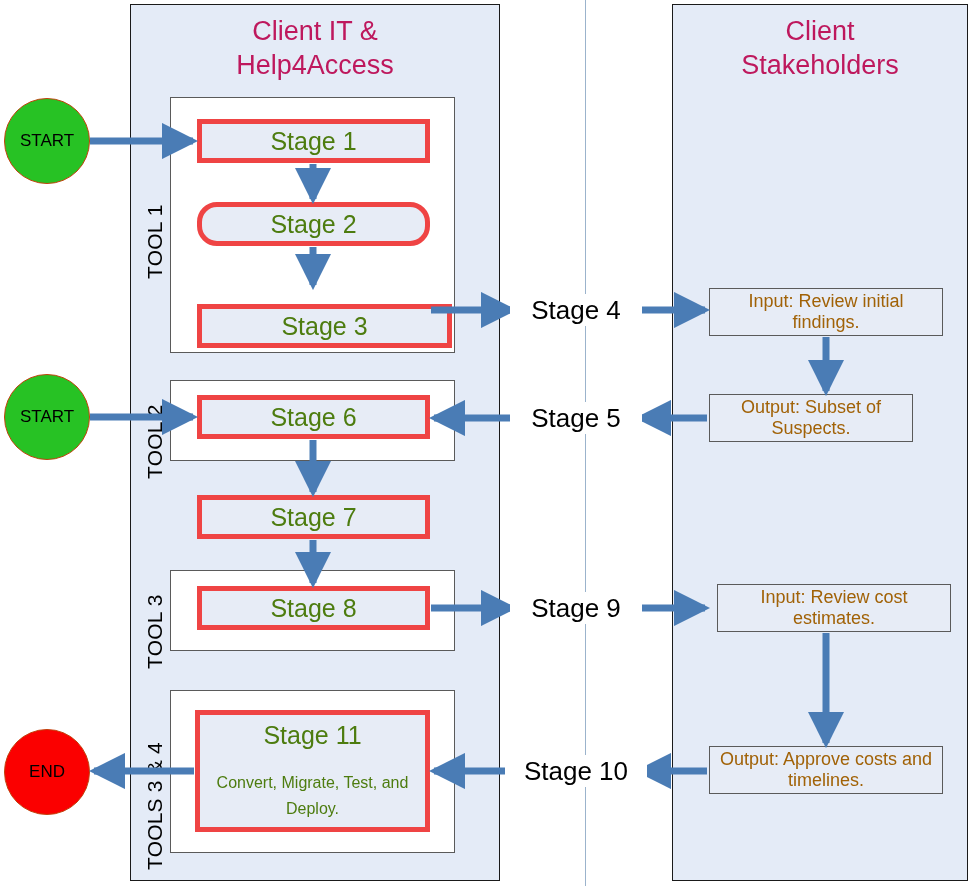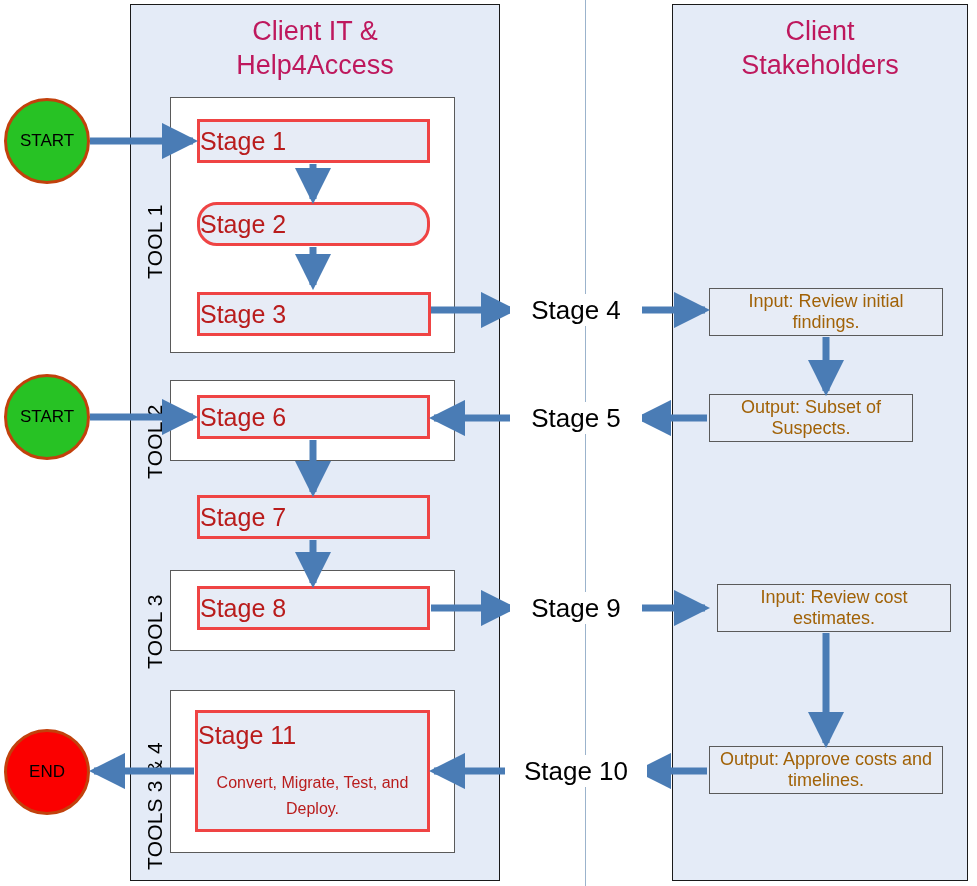--- a/index.html
+++ b/index.html
@@ -44,47 +44,48 @@
     color:#000;
     transform-origin:left bottom;
     transform:rotate(-90deg);
     white-space:nowrap;
     letter-spacing:0.2px;
   }
   
   .stage{
     position:absolute;
     background:#E7ECF6;
-    border:3px solid #ef4444;
+    border:5px solid #ef4444;
     box-sizing:border-box;
     display:flex;
     flex-direction:column;
+    align-items:center;
     justify-content:center;
-    color:#b91c1c;
+    color:#4d7c0f;
   }
   .stage .main{font-size:25px;line-height:30px;}
   .stage .sub{font-size:16px;line-height:26px;margin-top:20px;text-align:center;}
   
   .iobox{
     position:absolute;
     background:#E7ECF6;
     border:1px solid #5a5a5a;
     box-sizing:border-box;
     display:flex;align-items:center;justify-content:center;
     text-align:center;
     font-size:18px;
     line-height:21px;
     color:#a16207;
     padding:0 6px;
   }
   
   .terminator{
     position:absolute;
     border-radius:50%;
-    border:3px solid #c2410c;
+    border:1px solid #c2410c;
     display:flex;align-items:center;justify-content:center;
     font-size:17px;
     color:#000;
     box-sizing:border-box;
   }
   
   .arrow-svg{position:absolute;overflow:visible;pointer-events:none;}
   .xlabel{
     position:absolute;
     font-size:26px;
@@ -128,21 +129,21 @@
   <div class="tool-label" style="left:167px;top:846px;">TOOLS 3 &amp; 4</div>
 
   <div class="stage" style="left:197px;top:119px;width:233px;height:44px;">
     <span class="main">Stage 1</span>
   </div>
 
   <div class="stage" style="left:197px;top:202px;width:233px;height:44px;border-radius:20px;">
     <span class="main">Stage 2</span>
   </div>
 
-  <div class="stage" style="left:197px;top:292px;width:234px;height:44px;">
+  <div class="stage" style="left:197px;top:304px;width:255px;height:44px;">
     <span class="main">Stage 3</span>
   </div>
 
   <div class="stage" style="left:197px;top:395px;width:233px;height:44px;">
     <span class="main">Stage 6</span>
   </div>
 
   <div class="stage" style="left:197px;top:495px;width:233px;height:44px;">
     <span class="main">Stage 7</span>
   </div>

